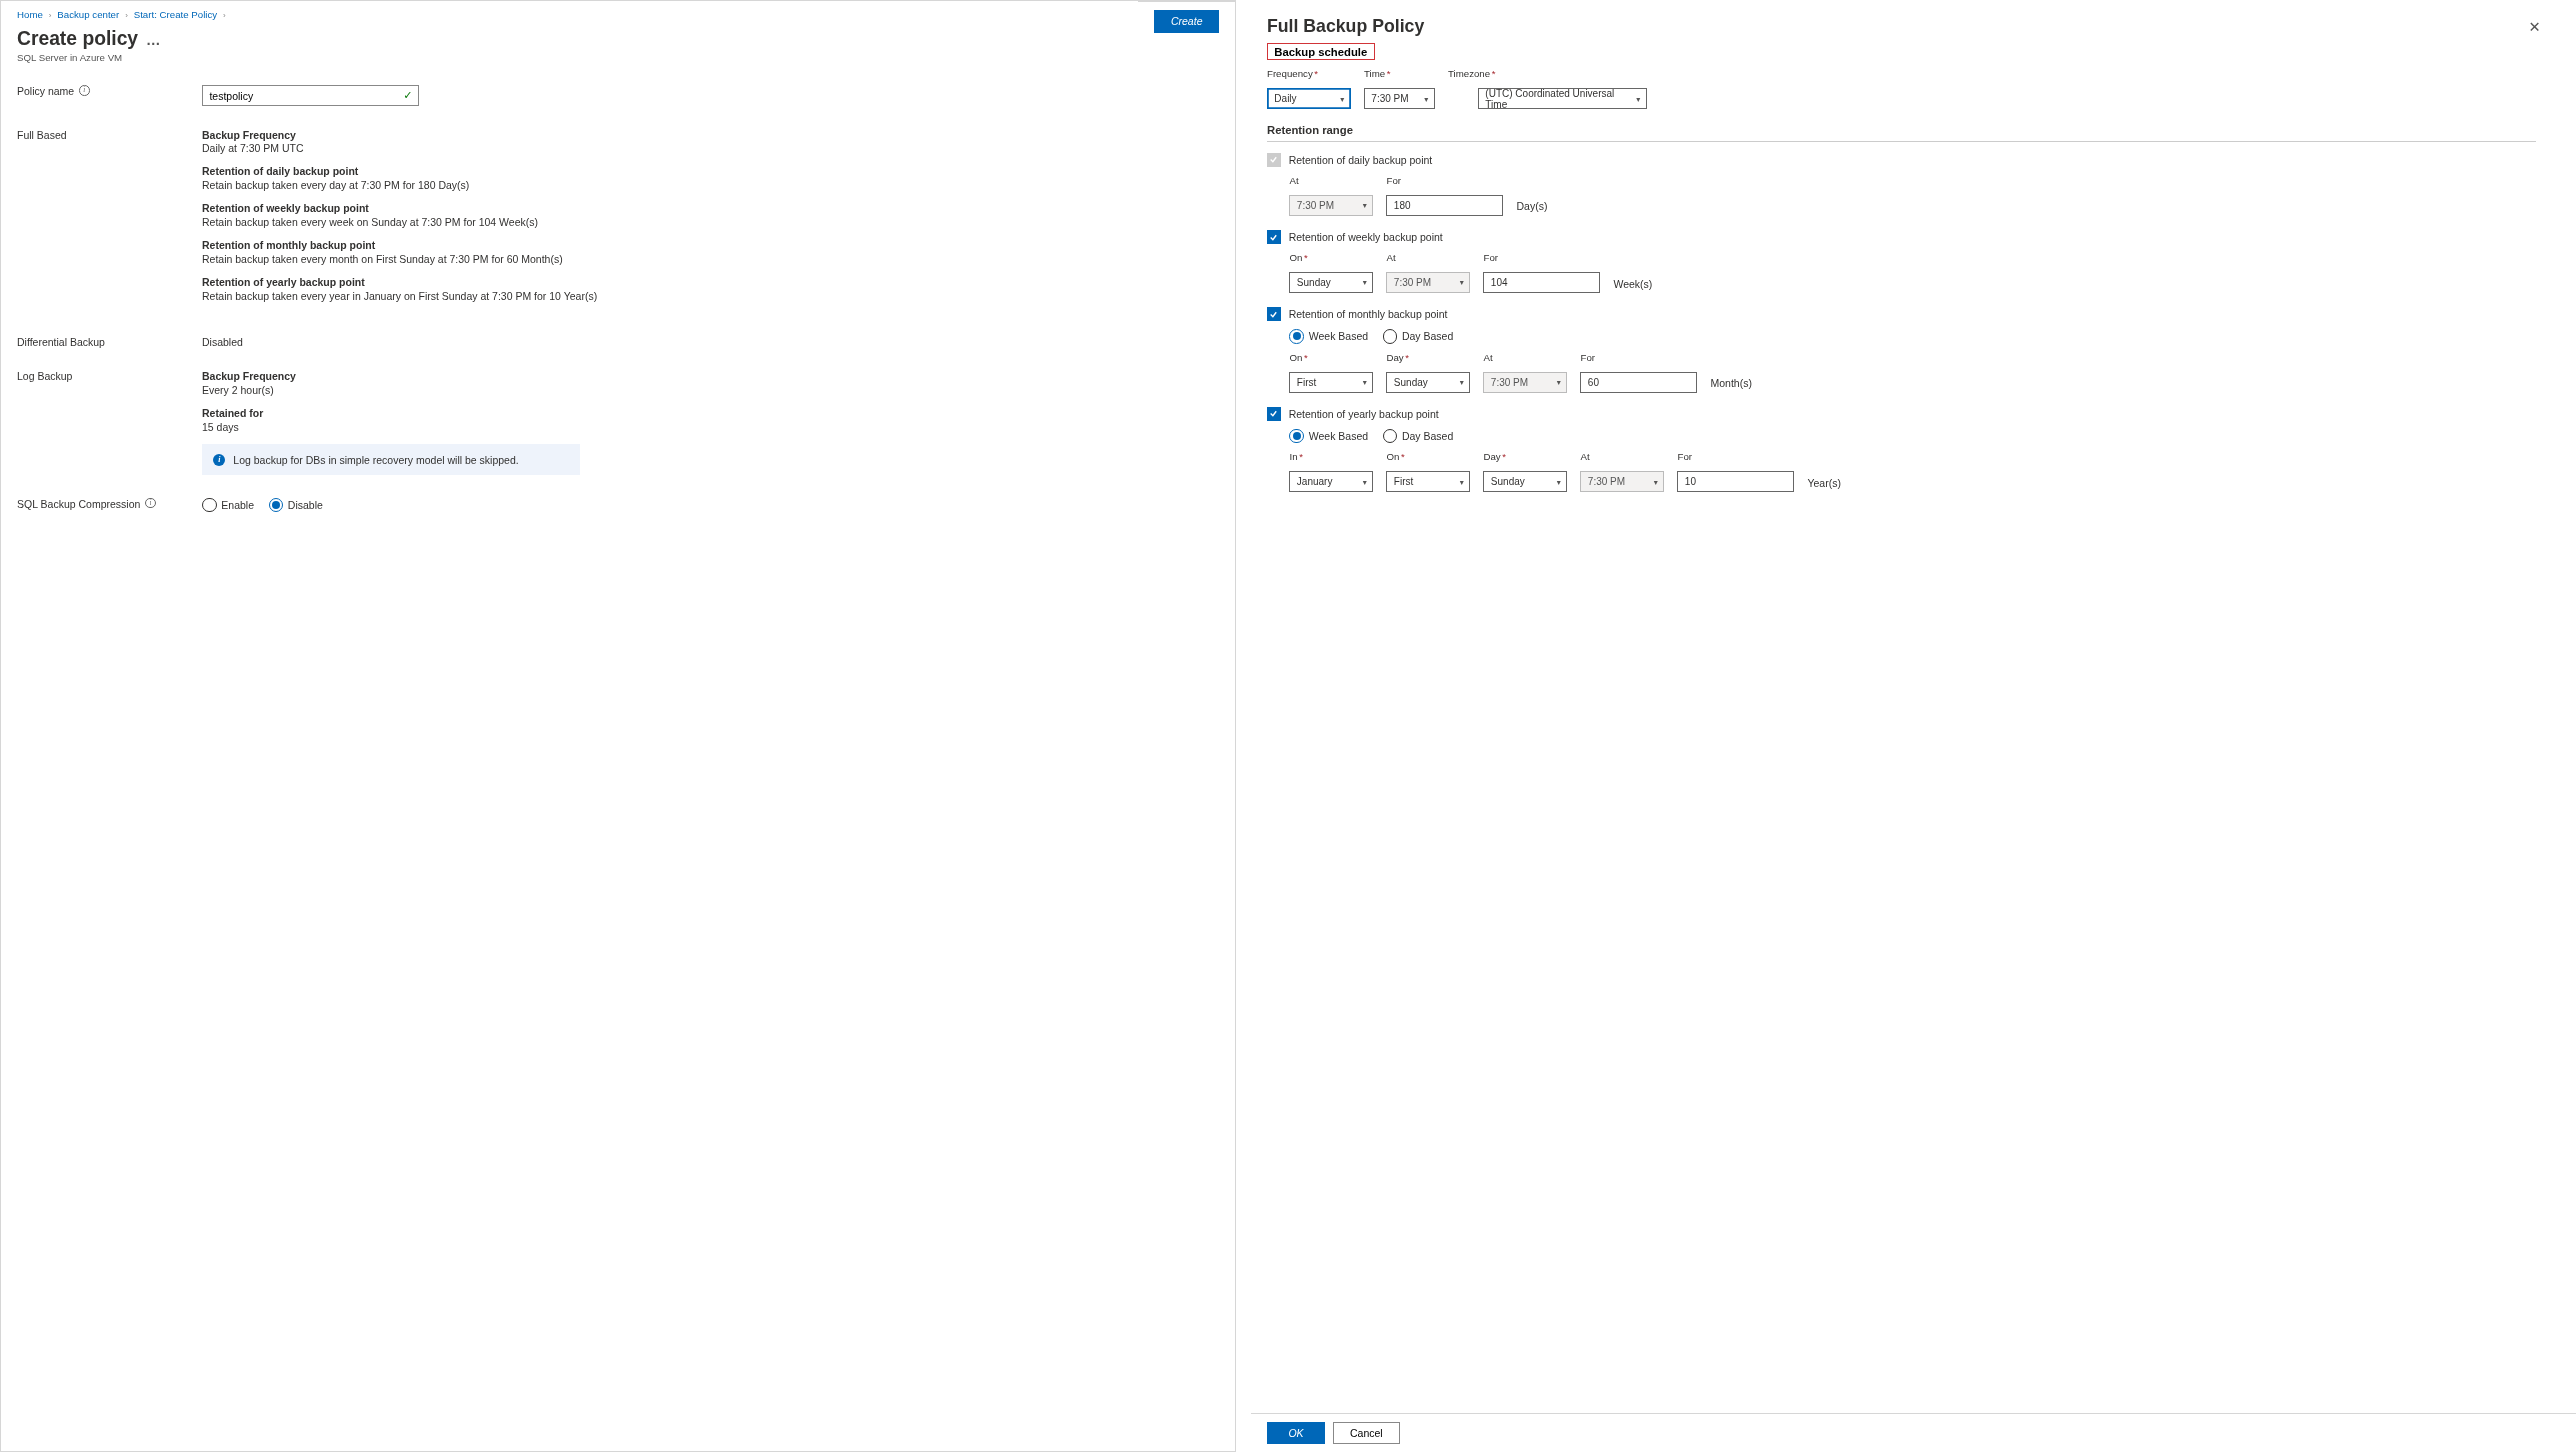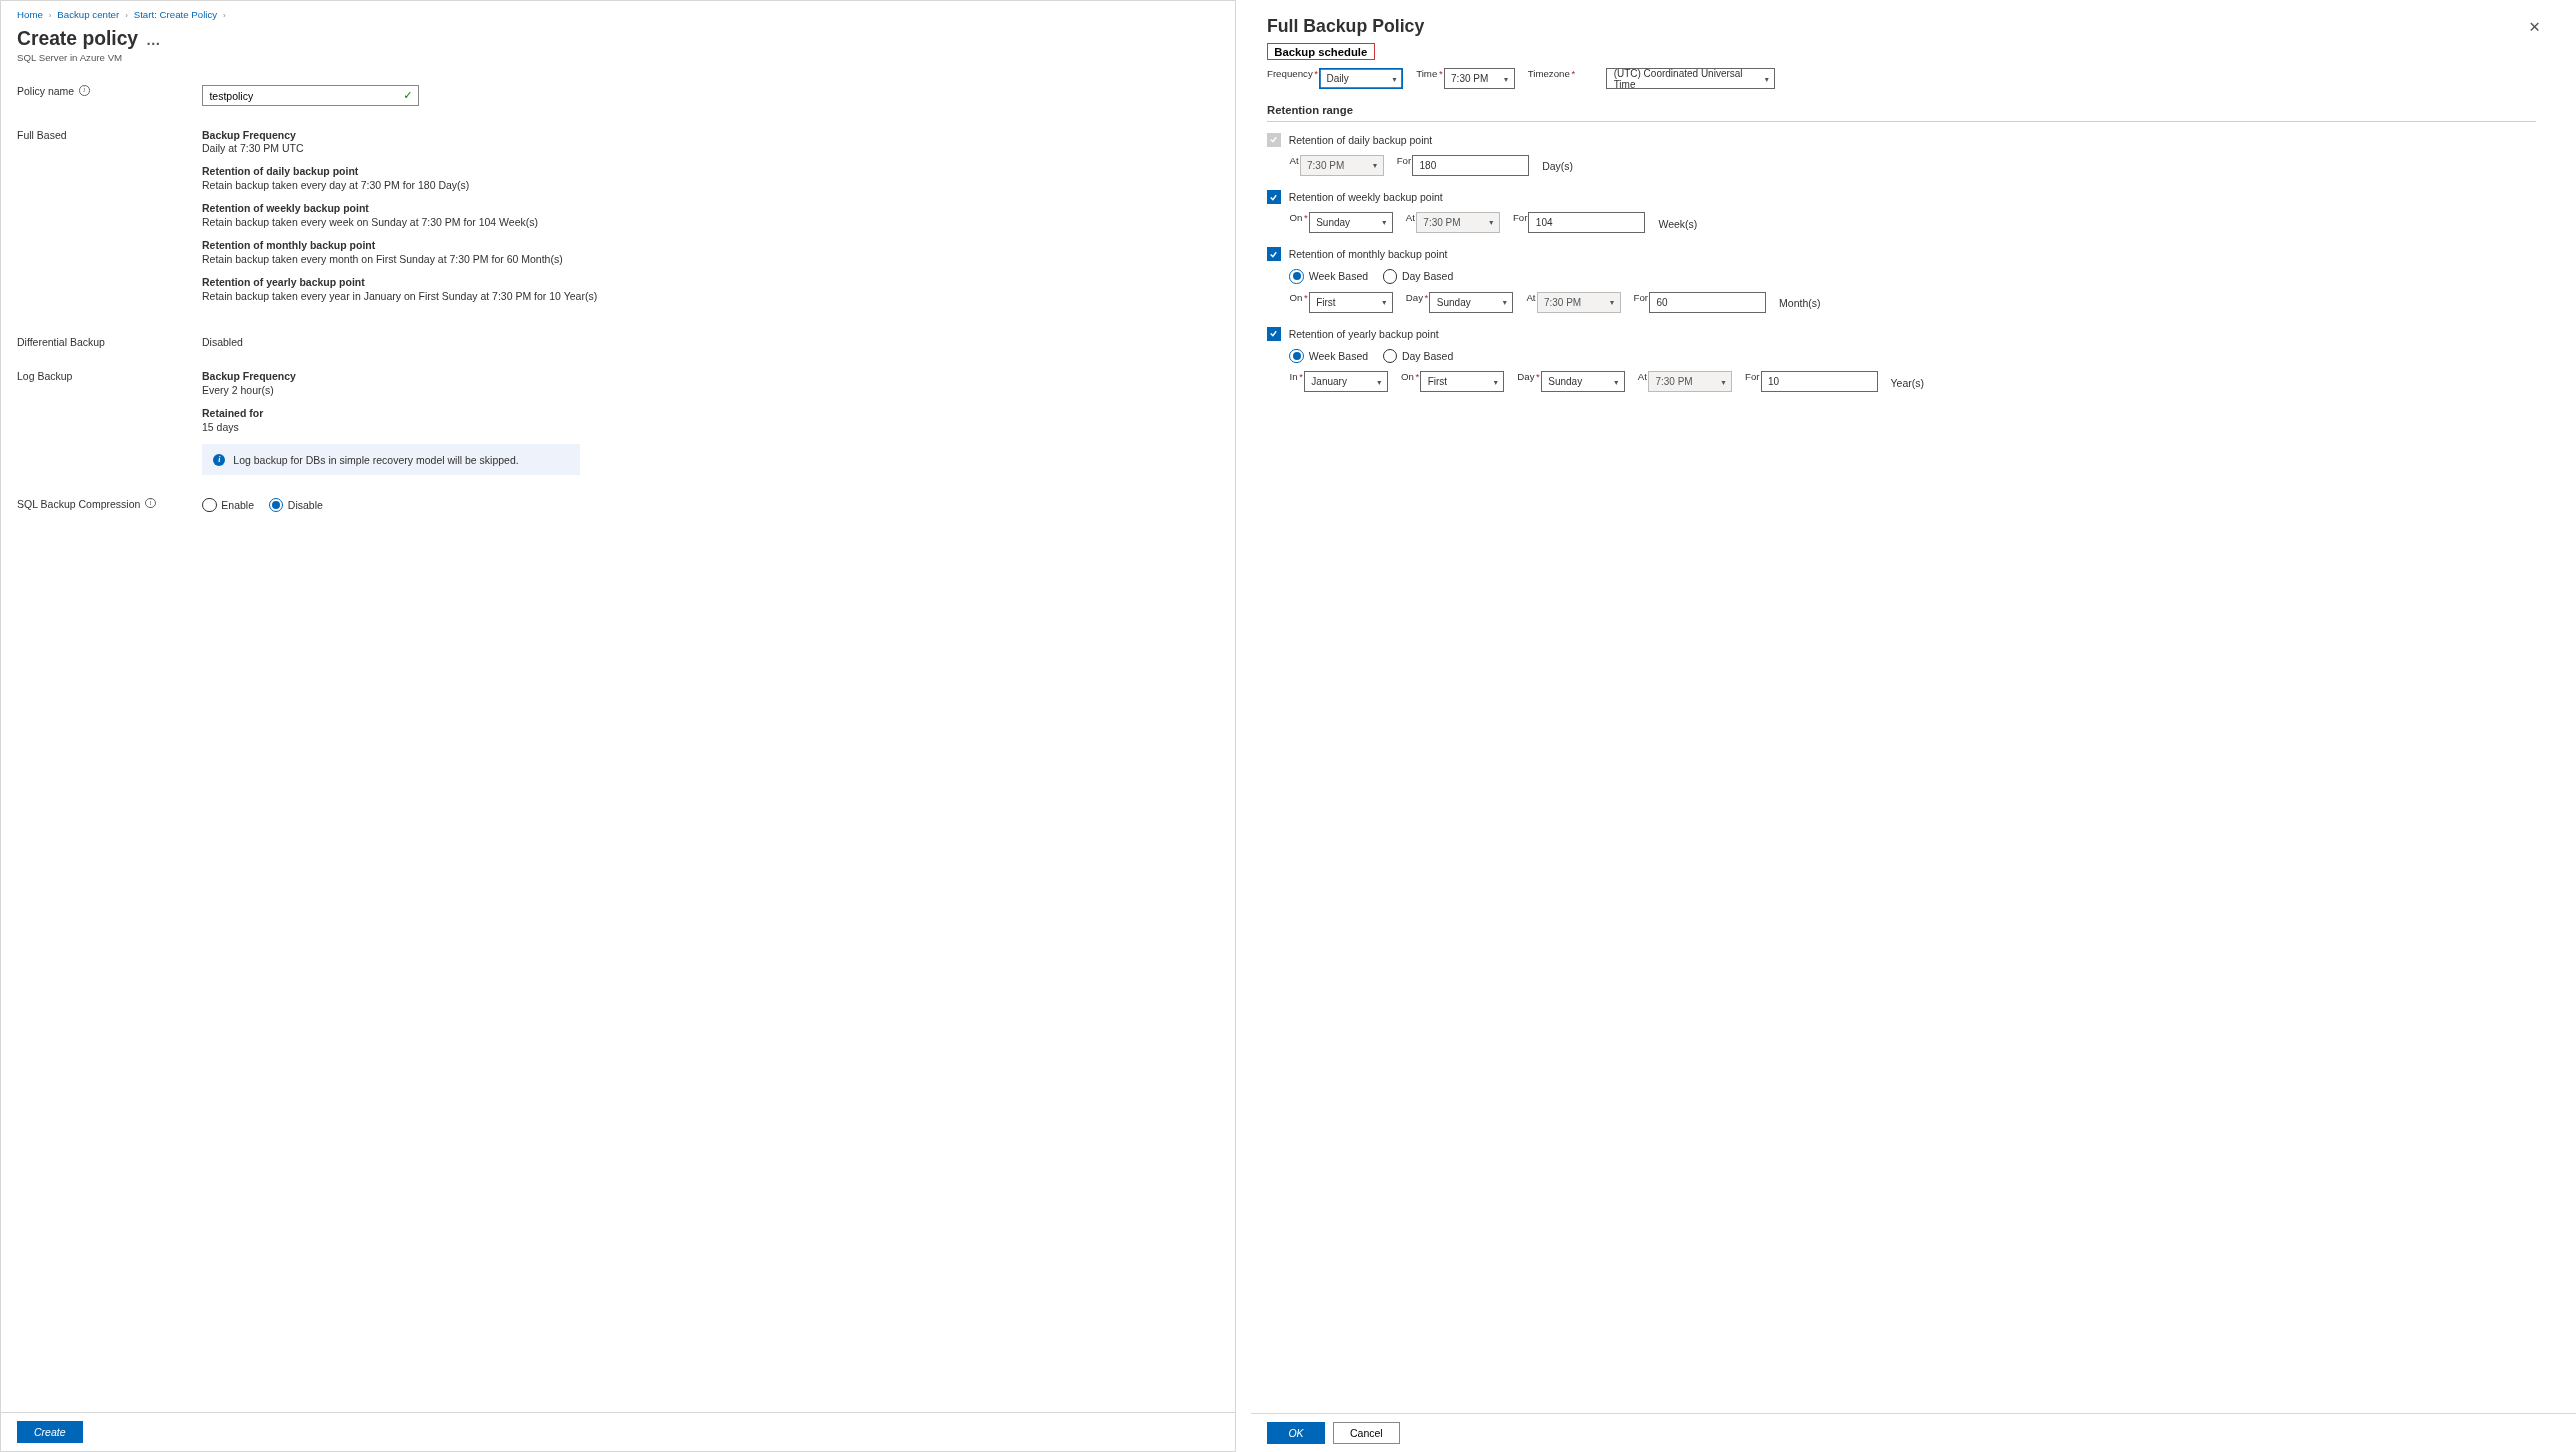--- a/index.html
+++ b/index.html
@@ -9,21 +9,21 @@
     color: #323130;
     background: #fff;
     display: flex;
     height: 100vh;
     overflow: hidden;
   }
   .pane-left {
     flex: 0 0 48%;
     border: 0.8px solid #d6d6d6;
     display: flex;
-    flex-direction: column;
+    flex-direction: row;
     position: relative;
   }
   .pane-right {
     flex: 1;
     display: flex;
     flex-direction: column;
     position: relative;
     padding-left: 14.5px;
   }
   .pane-body { flex: 1; overflow: auto; padding: 8px 16px 0 16px; }
@@ -80,21 +80,21 @@
     background: #fff; cursor: pointer; display: inline-flex; align-items: center; justify-content: center;
   }
   .btn.primary { background: #0067b8; color: #fff; border-color: #0067b8; min-width: 58px; justify-content: center; font-style: italic; }
 
   
   .right-header { display: flex; justify-content: space-between; align-items: flex-start; padding: 8px 13px 4.8px 0;}
   .right-title { font-size: 17.7px; font-weight: 600; }
   .close-x { font-size: 14.5px; color: #555; cursor: pointer; padding: 3.2px 6.4px; font-weight: 300; }
   .hl-red { border: 1.6px solid #d13438; padding: 1.6px 6.4px; font-size: 11.3px; font-weight: 600; display: inline-block; color: #000; }
   .schedule-row { display: flex; gap: 13px; margin: 8px 0 14.5px 0; }
-  .field { display: flex; gap: 1px; font-size: 9.7px; }
+  .field { display: flex; flex-direction: column; gap: 9px; font-size: 9.7px; }
   .field-label { font-size: 9.7px; color: #323130; }
   .req { color: #a4262c; margin-left: 1.6px; }
   .select, .num-input {
     height: 21px; border: 0.8px solid #666; background: #fff;
     padding: 0 21px 0 6.4px; font-size: 10px; display: inline-flex; align-items: center;
     position: relative; cursor: pointer;
   }
   .select.focused { border-color: #0067b8; box-shadow: 0 0 0 0.8px #0067b8 inset; }
   .select .chev, .chev-abs {
     position: absolute; right: 5.6px; top: 50%; transform: translateY(-50%);

